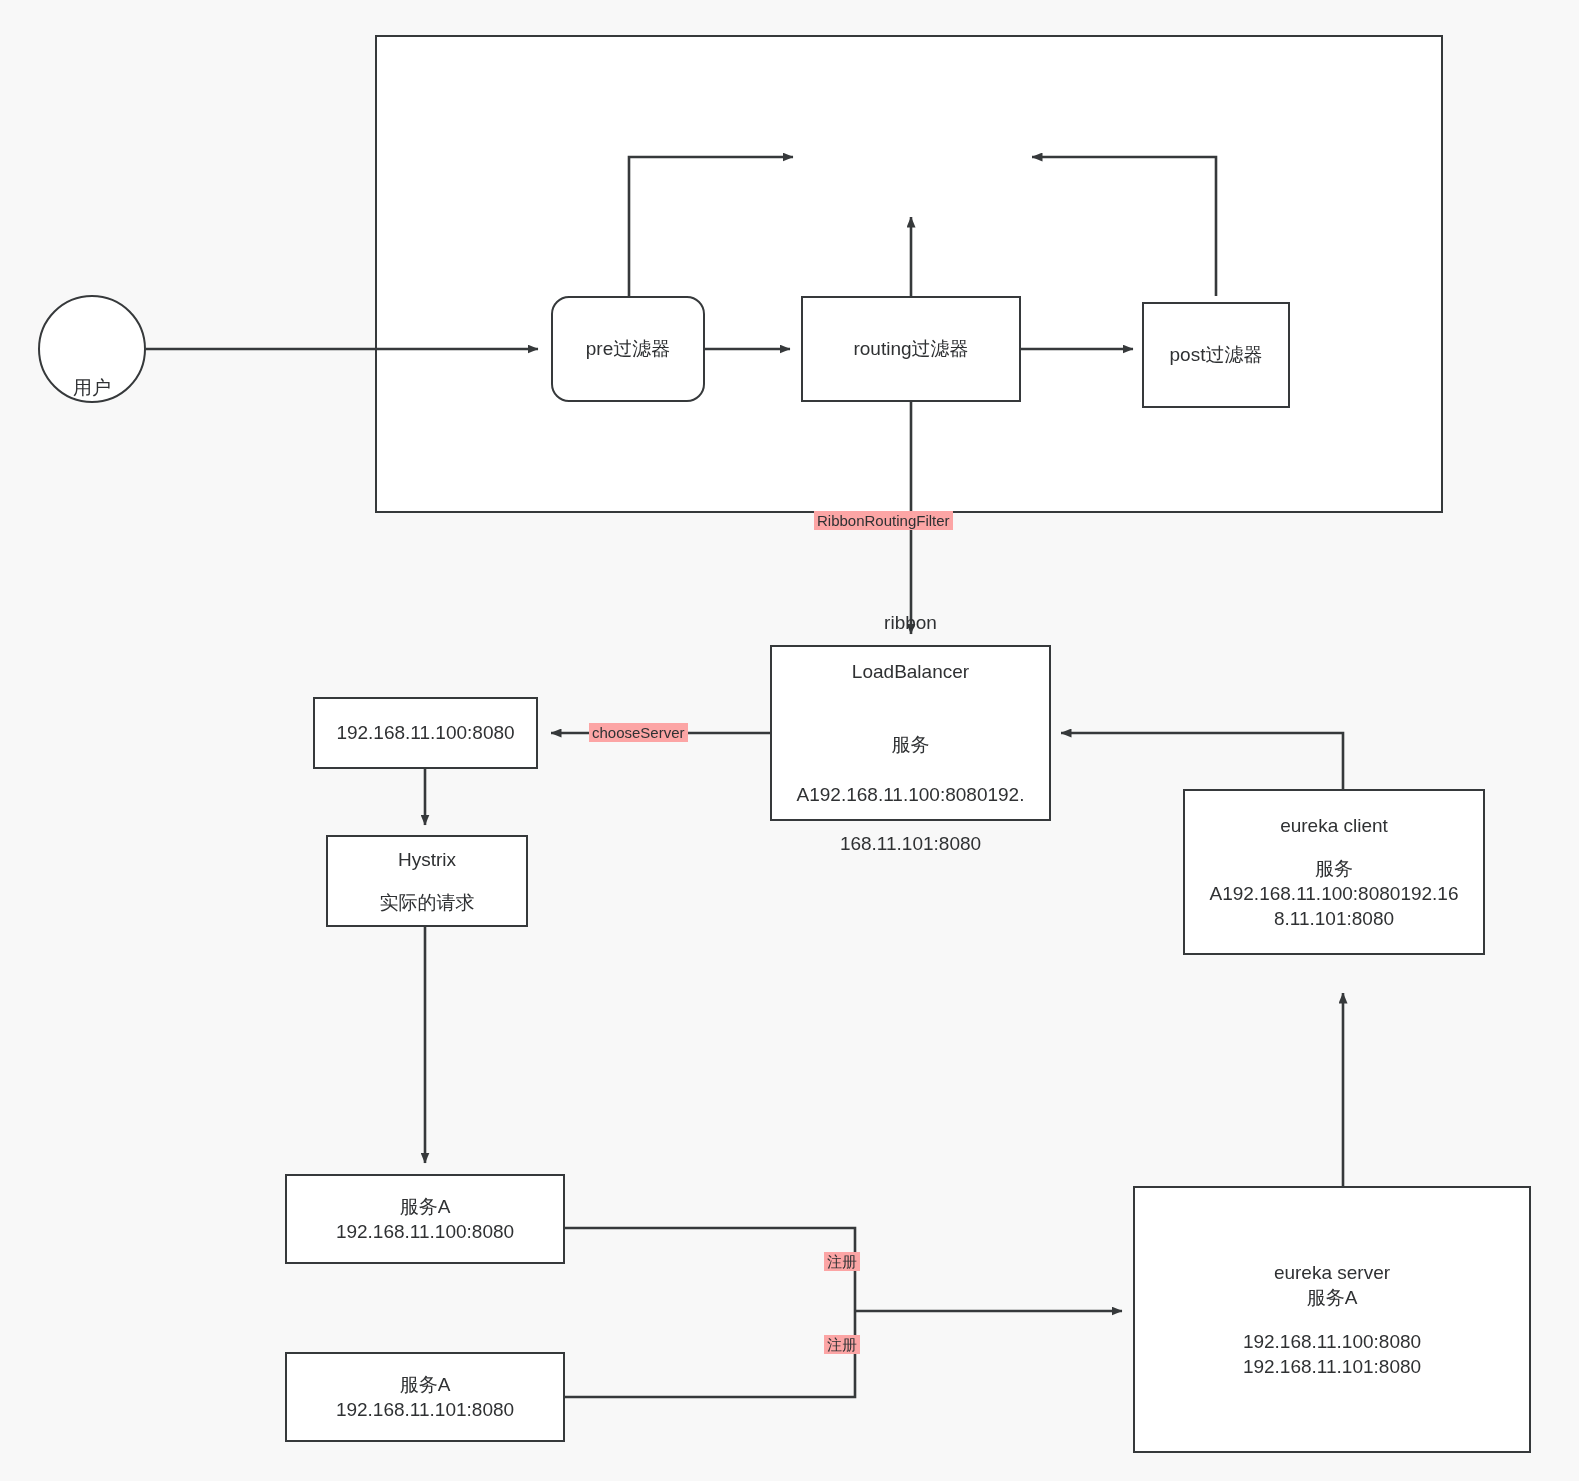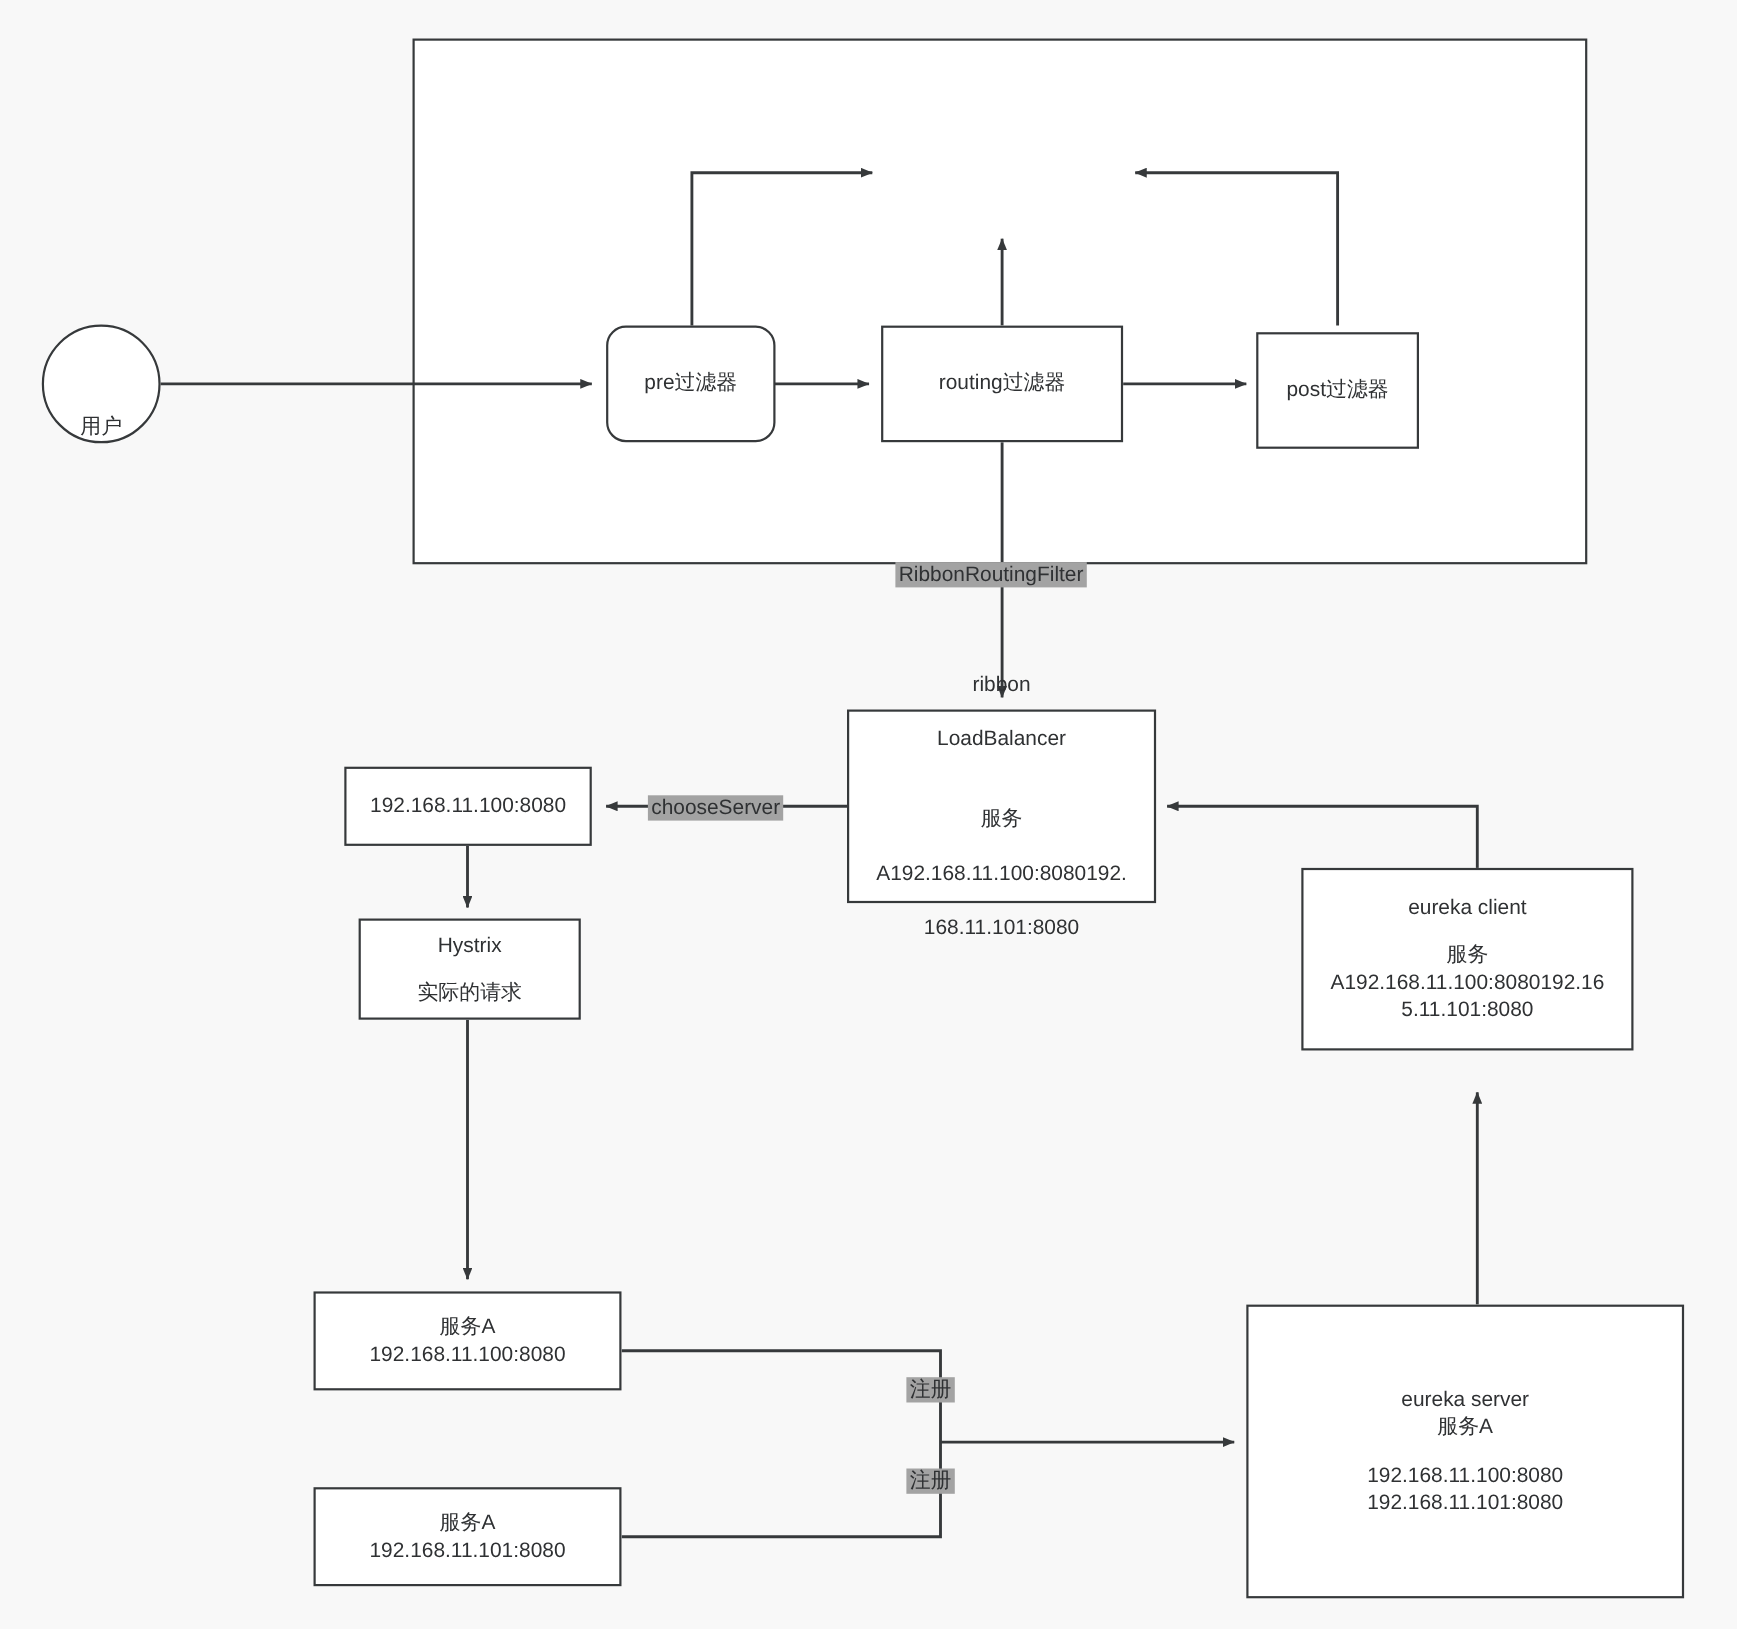--- a/index.html
+++ b/index.html
@@ -56,23 +56,23 @@
     border: 2.5px solid #36393b;
     border-radius: 50%;
     display: flex;
     align-items: flex-end;
     justify-content: center;
     color: #2f3133;
     font-size: 19px;
   }
   .edge-label {
     position: absolute;
-    background: #a3a3a3;
+    background: #fca5a5;
     color: #2f3133;
-    font-size: 19px;
+    font-size: 15px;
     line-height: 1;
     padding: 2px 3px;
     white-space: nowrap;
   }
 </style>
 </head>
 <body>
 
 <div id="diagram-root">
 
@@ -160,21 +160,21 @@
     <span class="ln">Hystrix</span>
     <span class="gap"></span>
     <span class="ln">实际的请求</span>
   </div>
 
   <div class="node" style="left:1183px; top:789px; width:302px; height:166px;">
     <span class="ln">eureka client</span>
     <span class="gap"></span>
     <span class="ln">服务</span>
     <span class="ln">A192.168.11.100:8080192.16</span>
-    <span class="ln">5.11.101:8080</span>
+    <span class="ln">8.11.101:8080</span>
   </div>
 
   <div class="node" style="left:1133px; top:1186px; width:398px; height:267px;">
     <span class="ln">eureka server</span>
     <span class="ln">服务A</span>
     <span class="gap"></span>
     <span class="ln">192.168.11.100:8080</span>
     <span class="ln">192.168.11.101:8080</span>
   </div>
 

